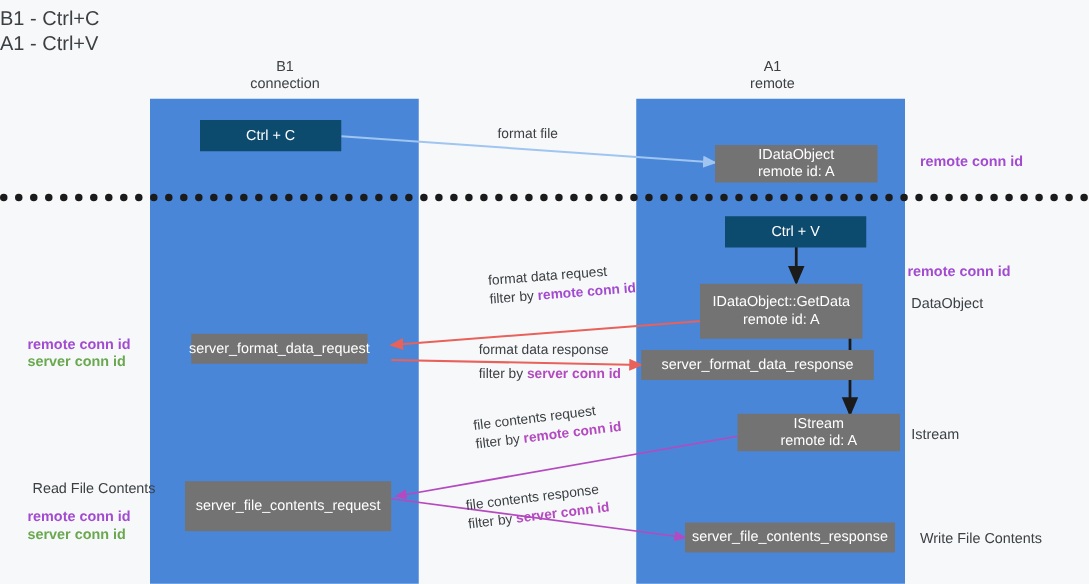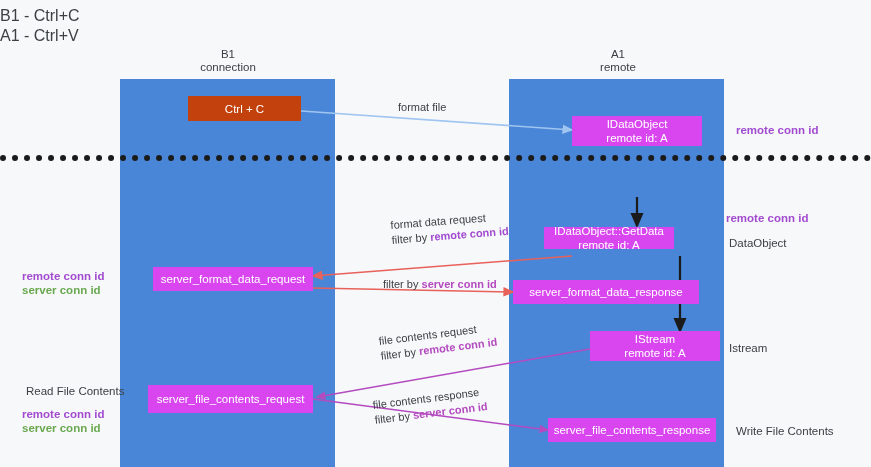--- a/index.html
+++ b/index.html
@@ -24,22 +24,22 @@
     position:absolute;text-align:center;font-size:11.5px;line-height:13px;color:#3c4043;
   }
   .colhead-b1{left:150px;top:48px;width:156px;}
   .colhead-a1{left:540px;top:48px;width:156px;}
 
   .node{
     position:absolute;box-sizing:border-box;
     display:flex;flex-direction:column;align-items:center;justify-content:center;
     text-align:center;color:#ffffff;font-size:11.5px;line-height:14px;
   }
-  .node.green{background:#c2410c;margin-left:28px;}
-  .node.orange{background:#d946ef;}
+  .node.green{background:#0c4a6e;}
+  .node.orange{background:#737373;}
 
   .sidelabel{
     position:absolute;font-size:11.5px;line-height:14px;white-space:nowrap;
   }
   .sidelabel.dark{color:#3c4043;}
   .c-purple{color:#a24bd0;font-weight:bold;}
   .c-green{color:#6aa84f;font-weight:bold;}
   .c-magenta{color:#b44ac0;font-weight:bold;}
 
   .edgelabel{
@@ -110,59 +110,63 @@
 
   <div class="node green" style="left:160px;top:96px;width:113px;height:25px;">
     <span>Ctrl + C</span>
   </div>
 
   <div class="node orange" style="left:572px;top:116px;width:130px;height:30px;">
     <span>IDataObject</span>
     <span>remote id: A</span>
   </div>
 
-
-  <div class="node orange" style="left:544px;top:227px;width:130px;height:22px;">
+  <div class="node green" style="left:580px;top:173px;width:113px;height:25px;">
+    <span>Ctrl + V</span>
+  </div>
+
+  <div class="node orange" style="left:560px;top:227px;width:130px;height:44px;">
     <span>IDataObject::GetData</span>
     <span>remote id: A</span>
   </div>
 
-  <div class="node orange" style="left:153px;top:267px;width:160px;height:24px;">
+  <div class="node orange" style="left:153px;top:267px;width:141px;height:24px;">
     <span>server_format_data_request</span>
   </div>
 
   <div class="node orange" style="left:513px;top:280px;width:186px;height:24px;">
     <span>server_format_data_response</span>
   </div>
 
   <div class="node orange" style="left:590px;top:331px;width:130px;height:30px;">
     <span>IStream</span>
     <span>remote id: A</span>
   </div>
 
-  <div class="node orange" style="left:148px;top:385px;width:165px;height:28px;">
+  <div class="node orange" style="left:148px;top:385px;width:165px;height:40px;">
     <span>server_file_contents_request</span>
   </div>
 
   <div class="node orange" style="left:548px;top:418px;width:168px;height:24px;">
     <span>server_file_contents_response</span>
   </div>
 
   <div class="edgelabel" style="left:398px;top:100px;">
     <span>format file</span>
   </div>
 
   <div class="edgelabel" style="left:390px;top:218px;transform:rotate(-4.5deg);transform-origin:left top;">
     <div>format data request</div>
     <div>
       <span>filter by </span><b class="c-purple">remote conn id</b>
     </div>
   </div>
 
   <div class="edgelabel" style="left:383px;top:273px;">
+    <div>format data response</div>
     <div style="margin-top:4px;">
       <span>filter by </span><b class="c-magenta">server conn id</b>
     </div>
   </div>
 
   <div class="edgelabel" style="left:378px;top:334px;transform:rotate(-7deg);transform-origin:left top;">
     <div>file contents request</div>
     <div>
       <span>filter by </span><b class="c-magenta">remote conn id</b>
     </div>

